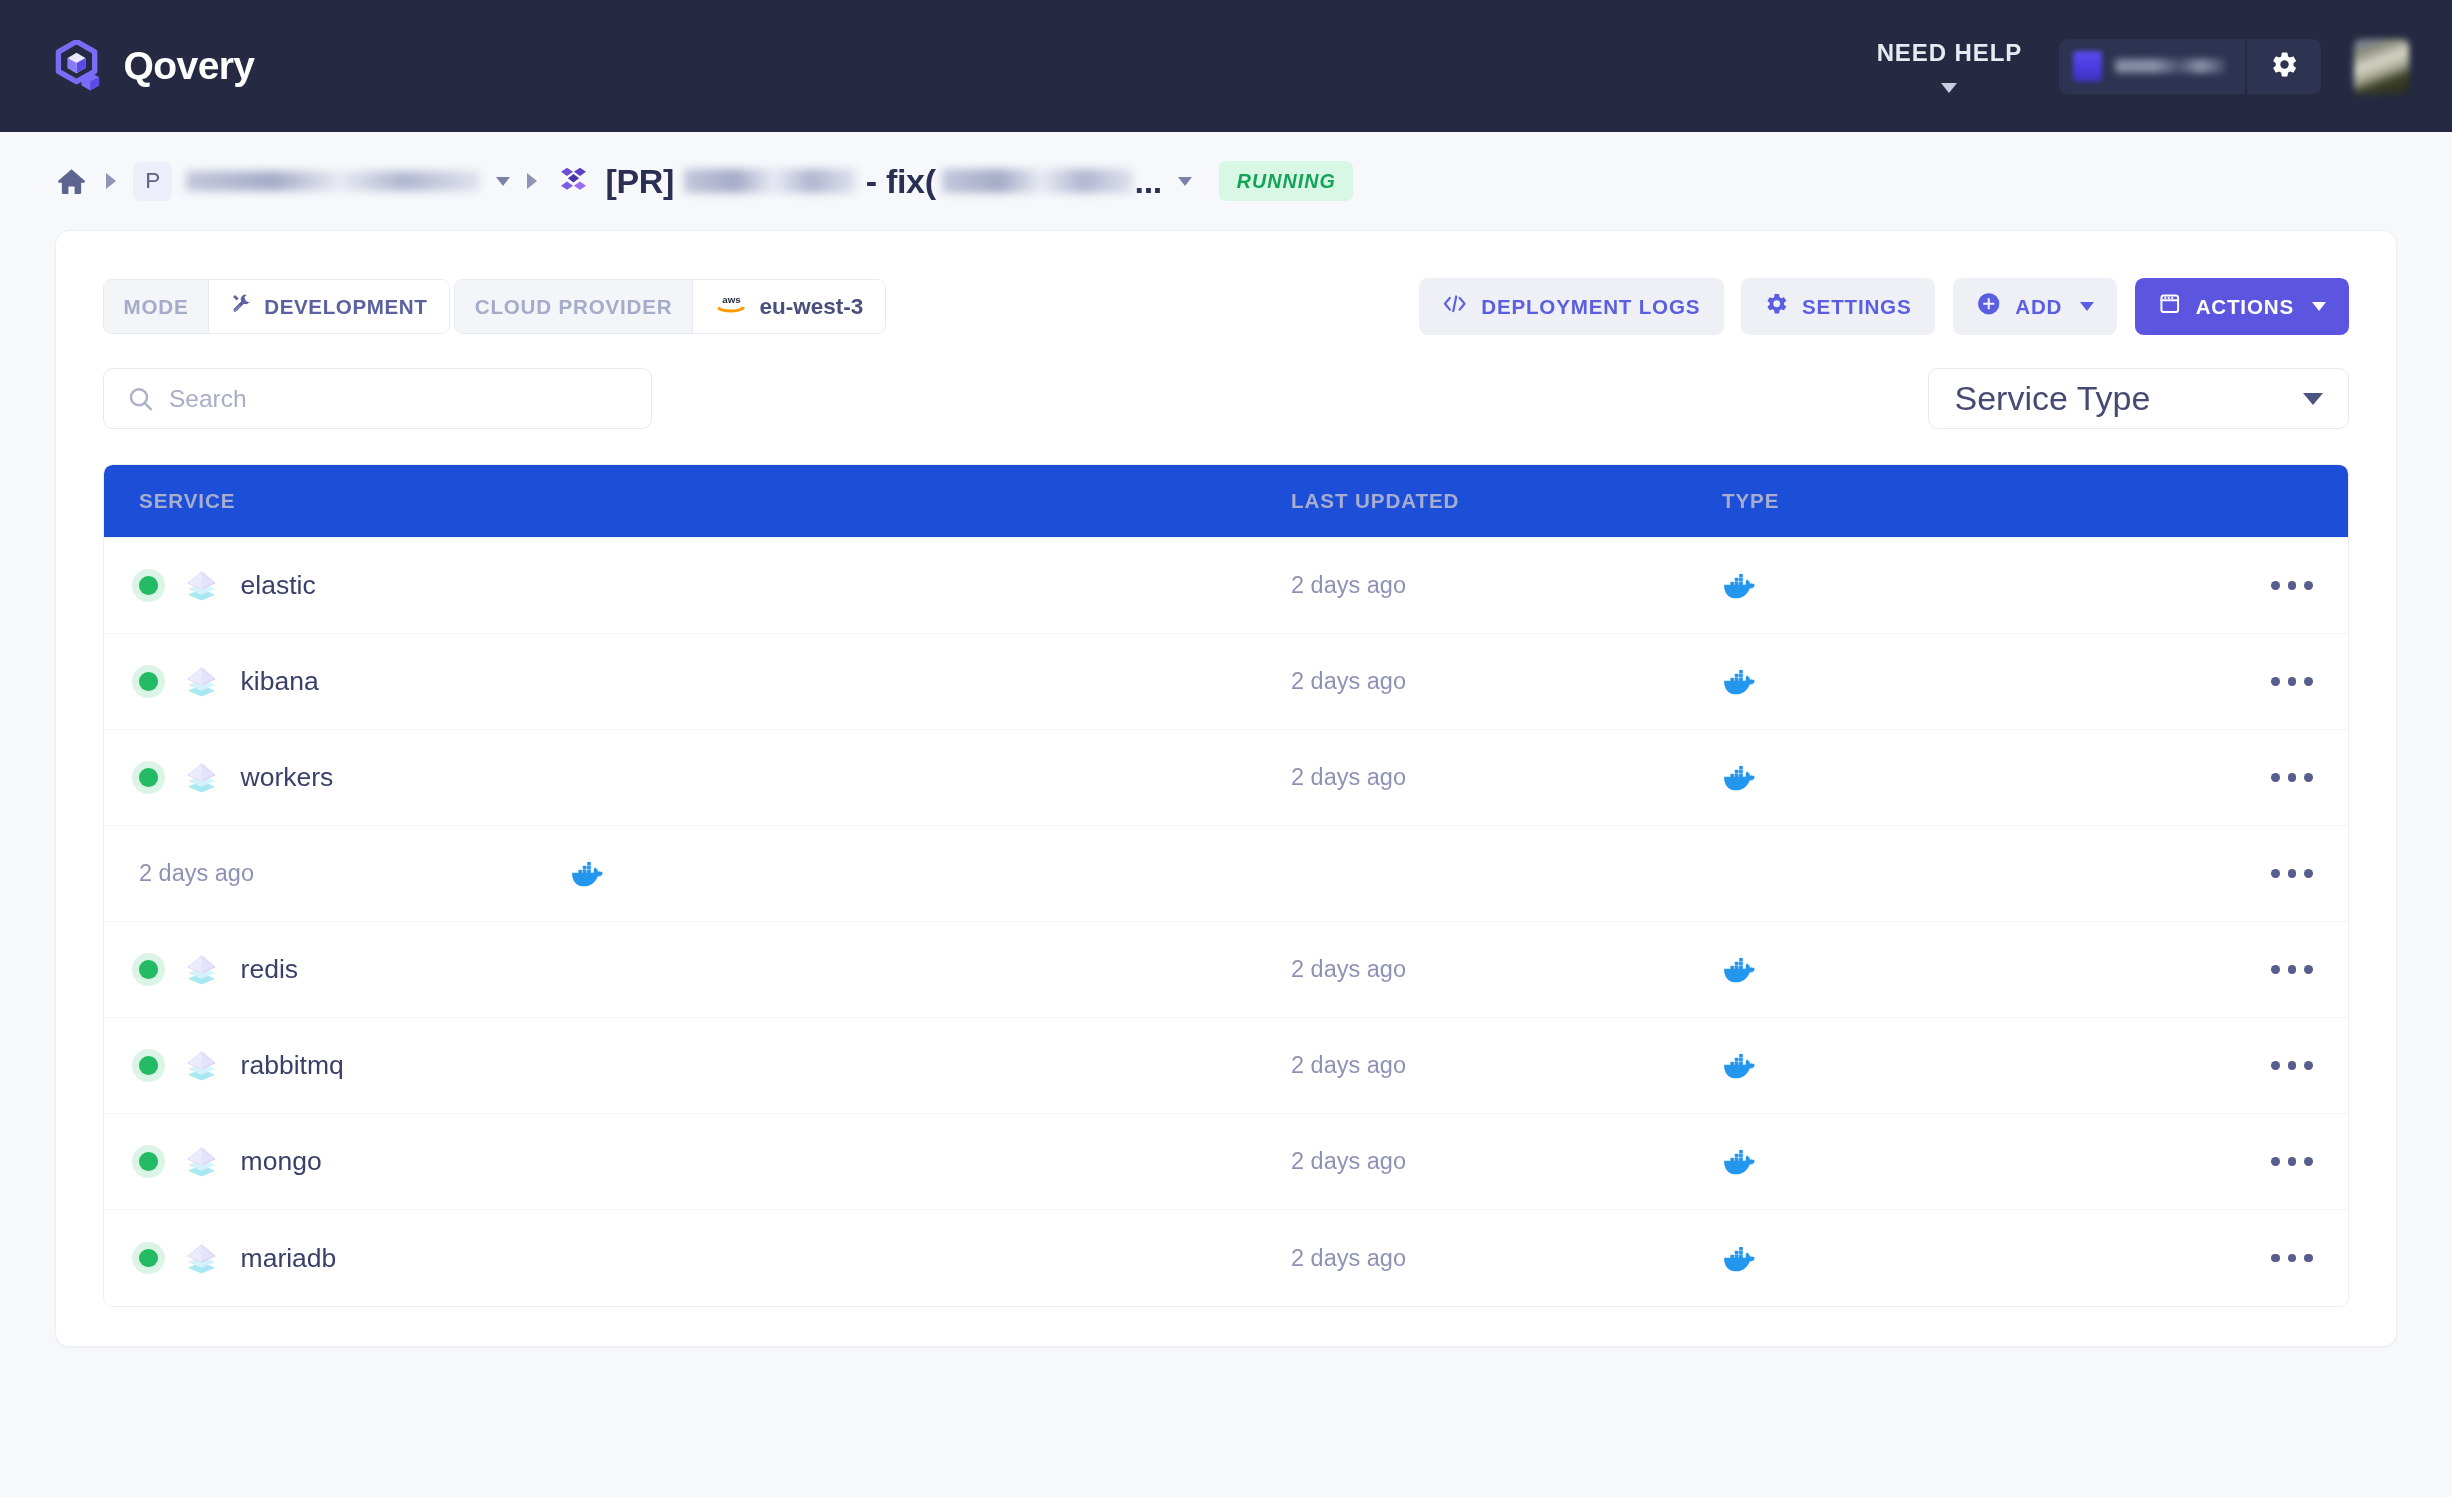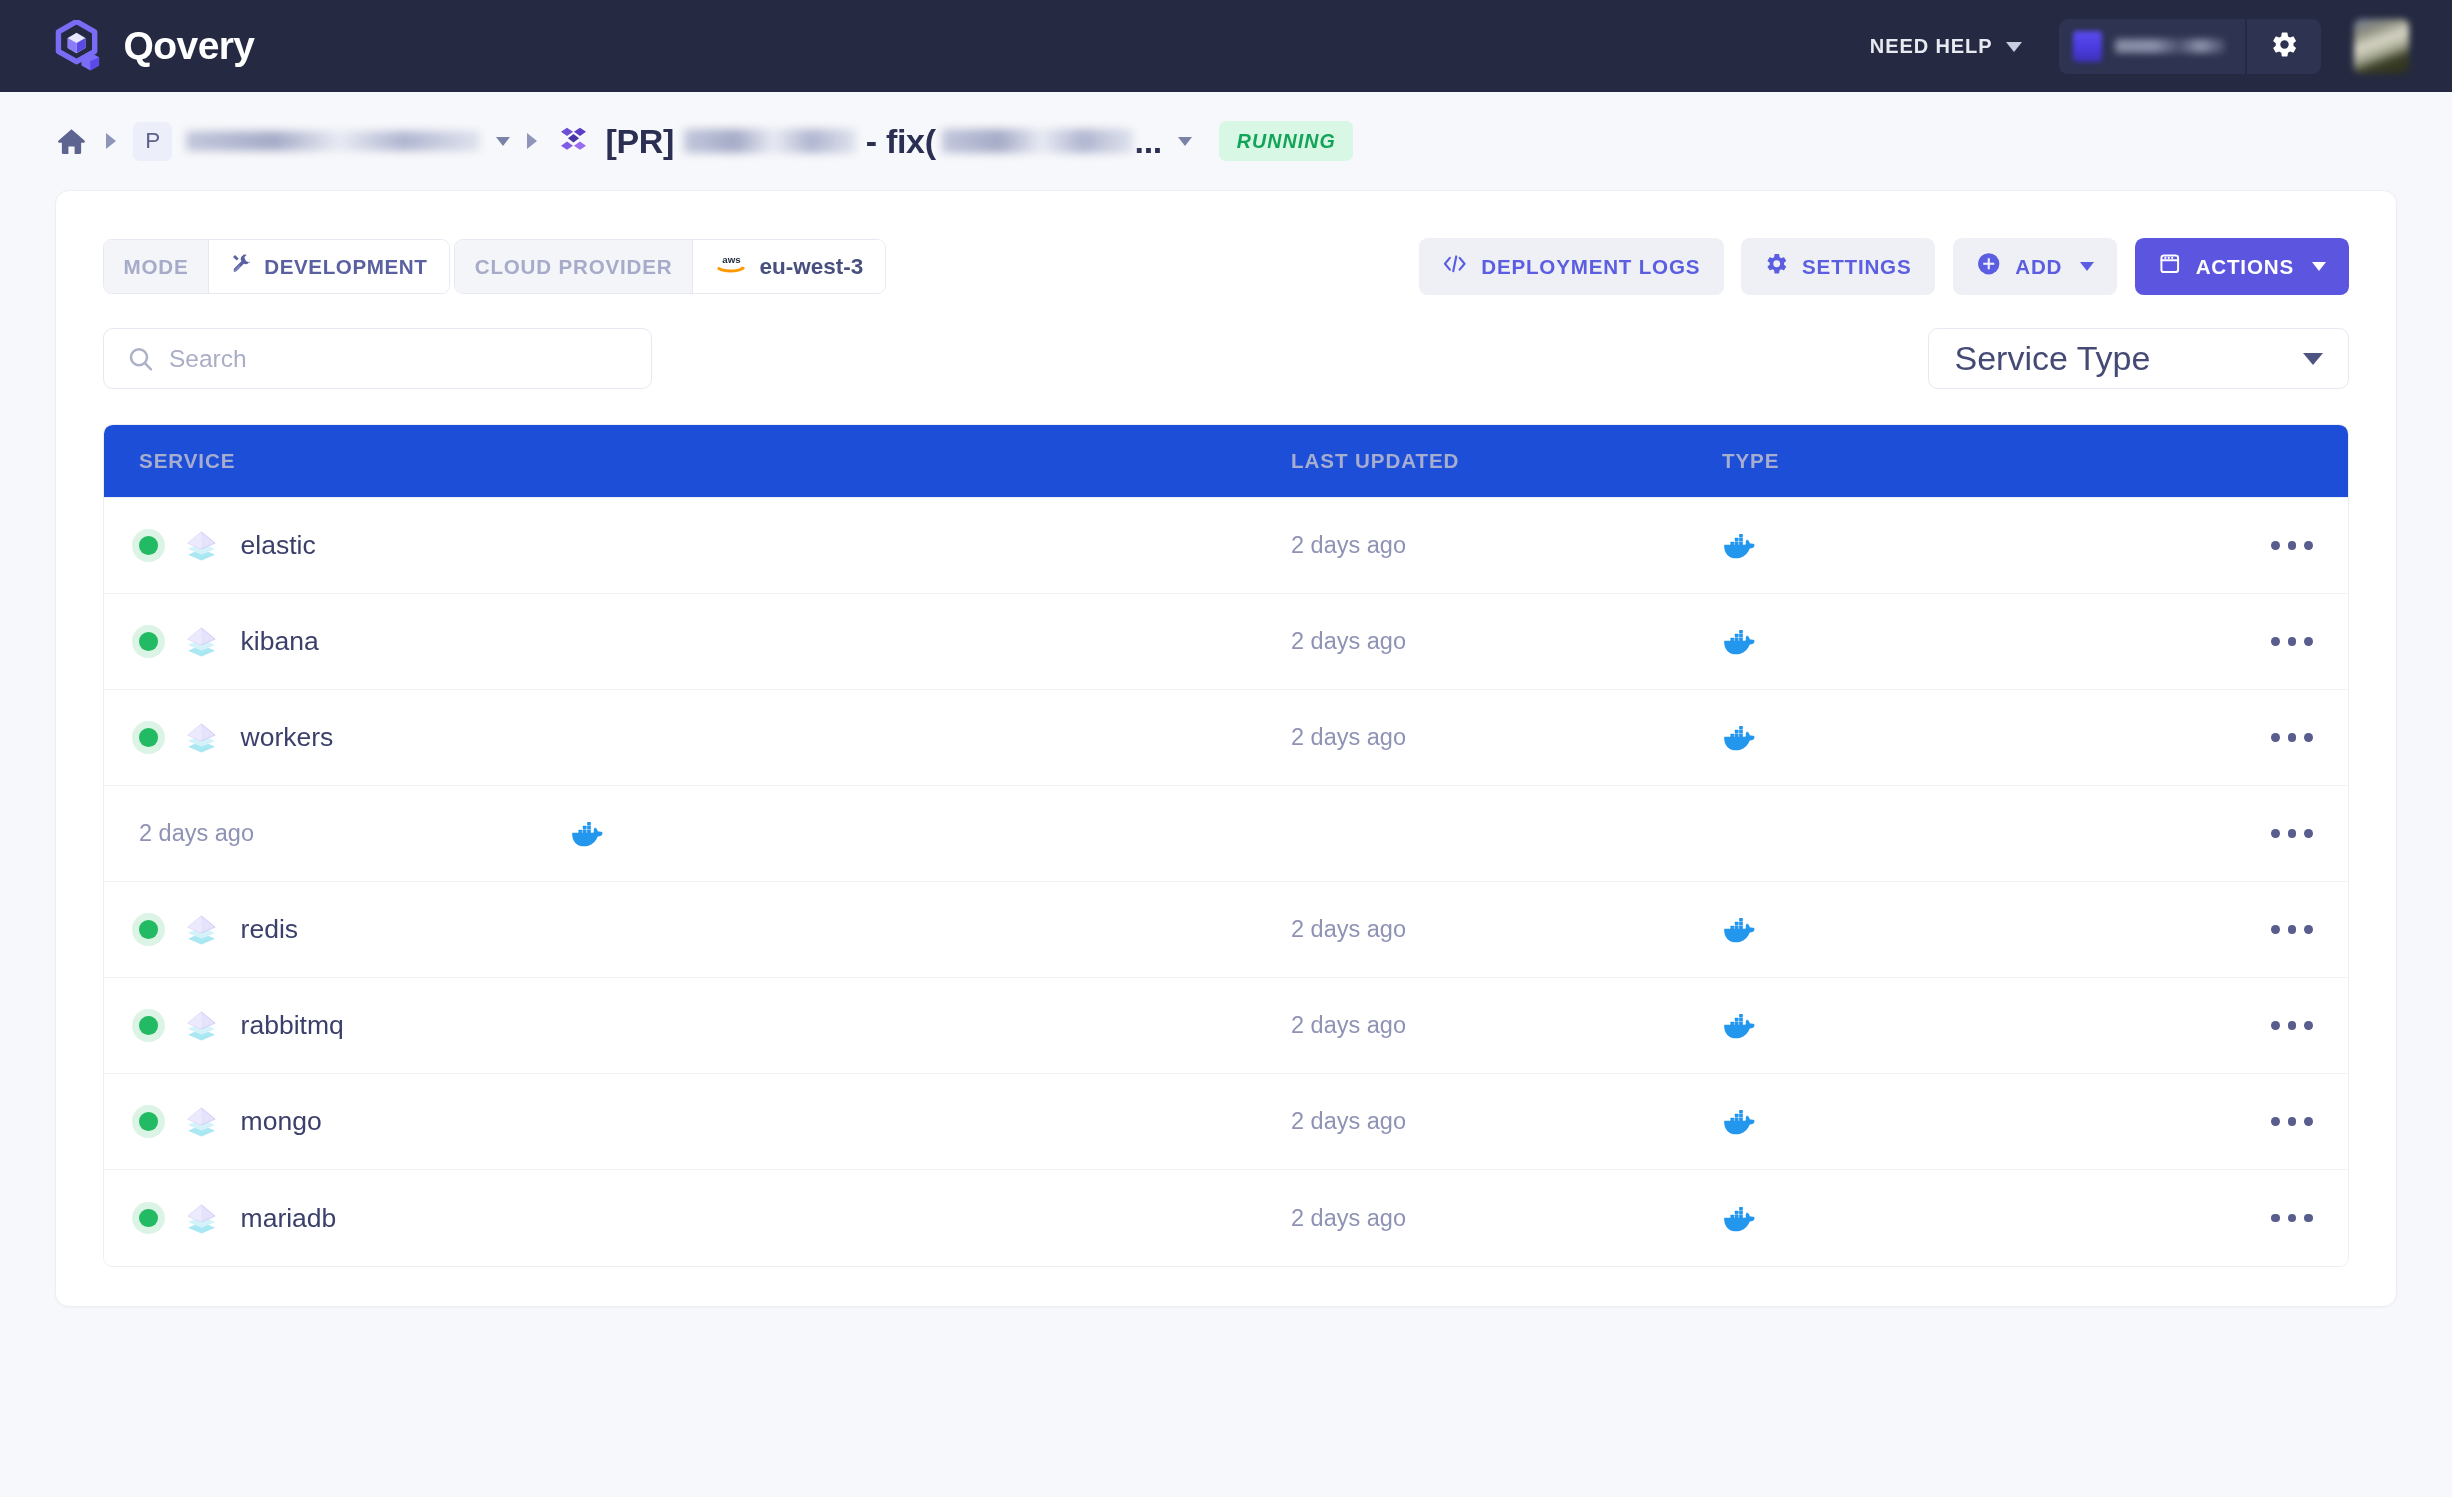--- a/index.html
+++ b/index.html
@@ -5,39 +5,39 @@
   * { box-sizing: border-box; margin: 0; padding: 0; }
   html, body {
     width: 2452px; height: 1498px;
     background: #f7f8fb;
     font-family: "Liberation Sans", sans-serif;
     -webkit-font-smoothing: antialiased;
   }
 
   
   .navbar {
-    height: 92px;
+    height: 132px;
     background: #252a42;
     display: flex;
     padding: 0 43px 0 55px;
   }
   .brand { display: flex; align-items: center; gap: 19.6px; }
   .brand-mark { width: 49px; height: 53px; display: block; }
   .brand-name {
     color: #ffffff;
     font-size: 39px;
     font-weight: 700;
     letter-spacing: -0.6px;
   }
   .nav-right { margin-left: auto; display: flex; align-items: center; gap: 33px; }
   .need-help {
     display: flex; align-items: center; gap: 13.7px;
-    color: #e8eaf2; font-size: 20px; font-weight: 600;
+    color: #e8eaf2; font-size: 24px; font-weight: 600;
     letter-spacing: 0.9px; text-transform: uppercase;
-    padding: 9.8px 3.9px; cursor: pointer;
+    padding: 9.8px 3.9px; cursor: pointer; flex-direction: column;
   }
   .chev-down-white {
     width: 0; height: 0;
     border-left: 8.8px solid transparent;
     border-right: 8.8px solid transparent;
     border-top: 10.8px solid #c9cde0;
     margin-top: 2.9px;
   }
   .org-group {
     display: flex; align-items: stretch;

